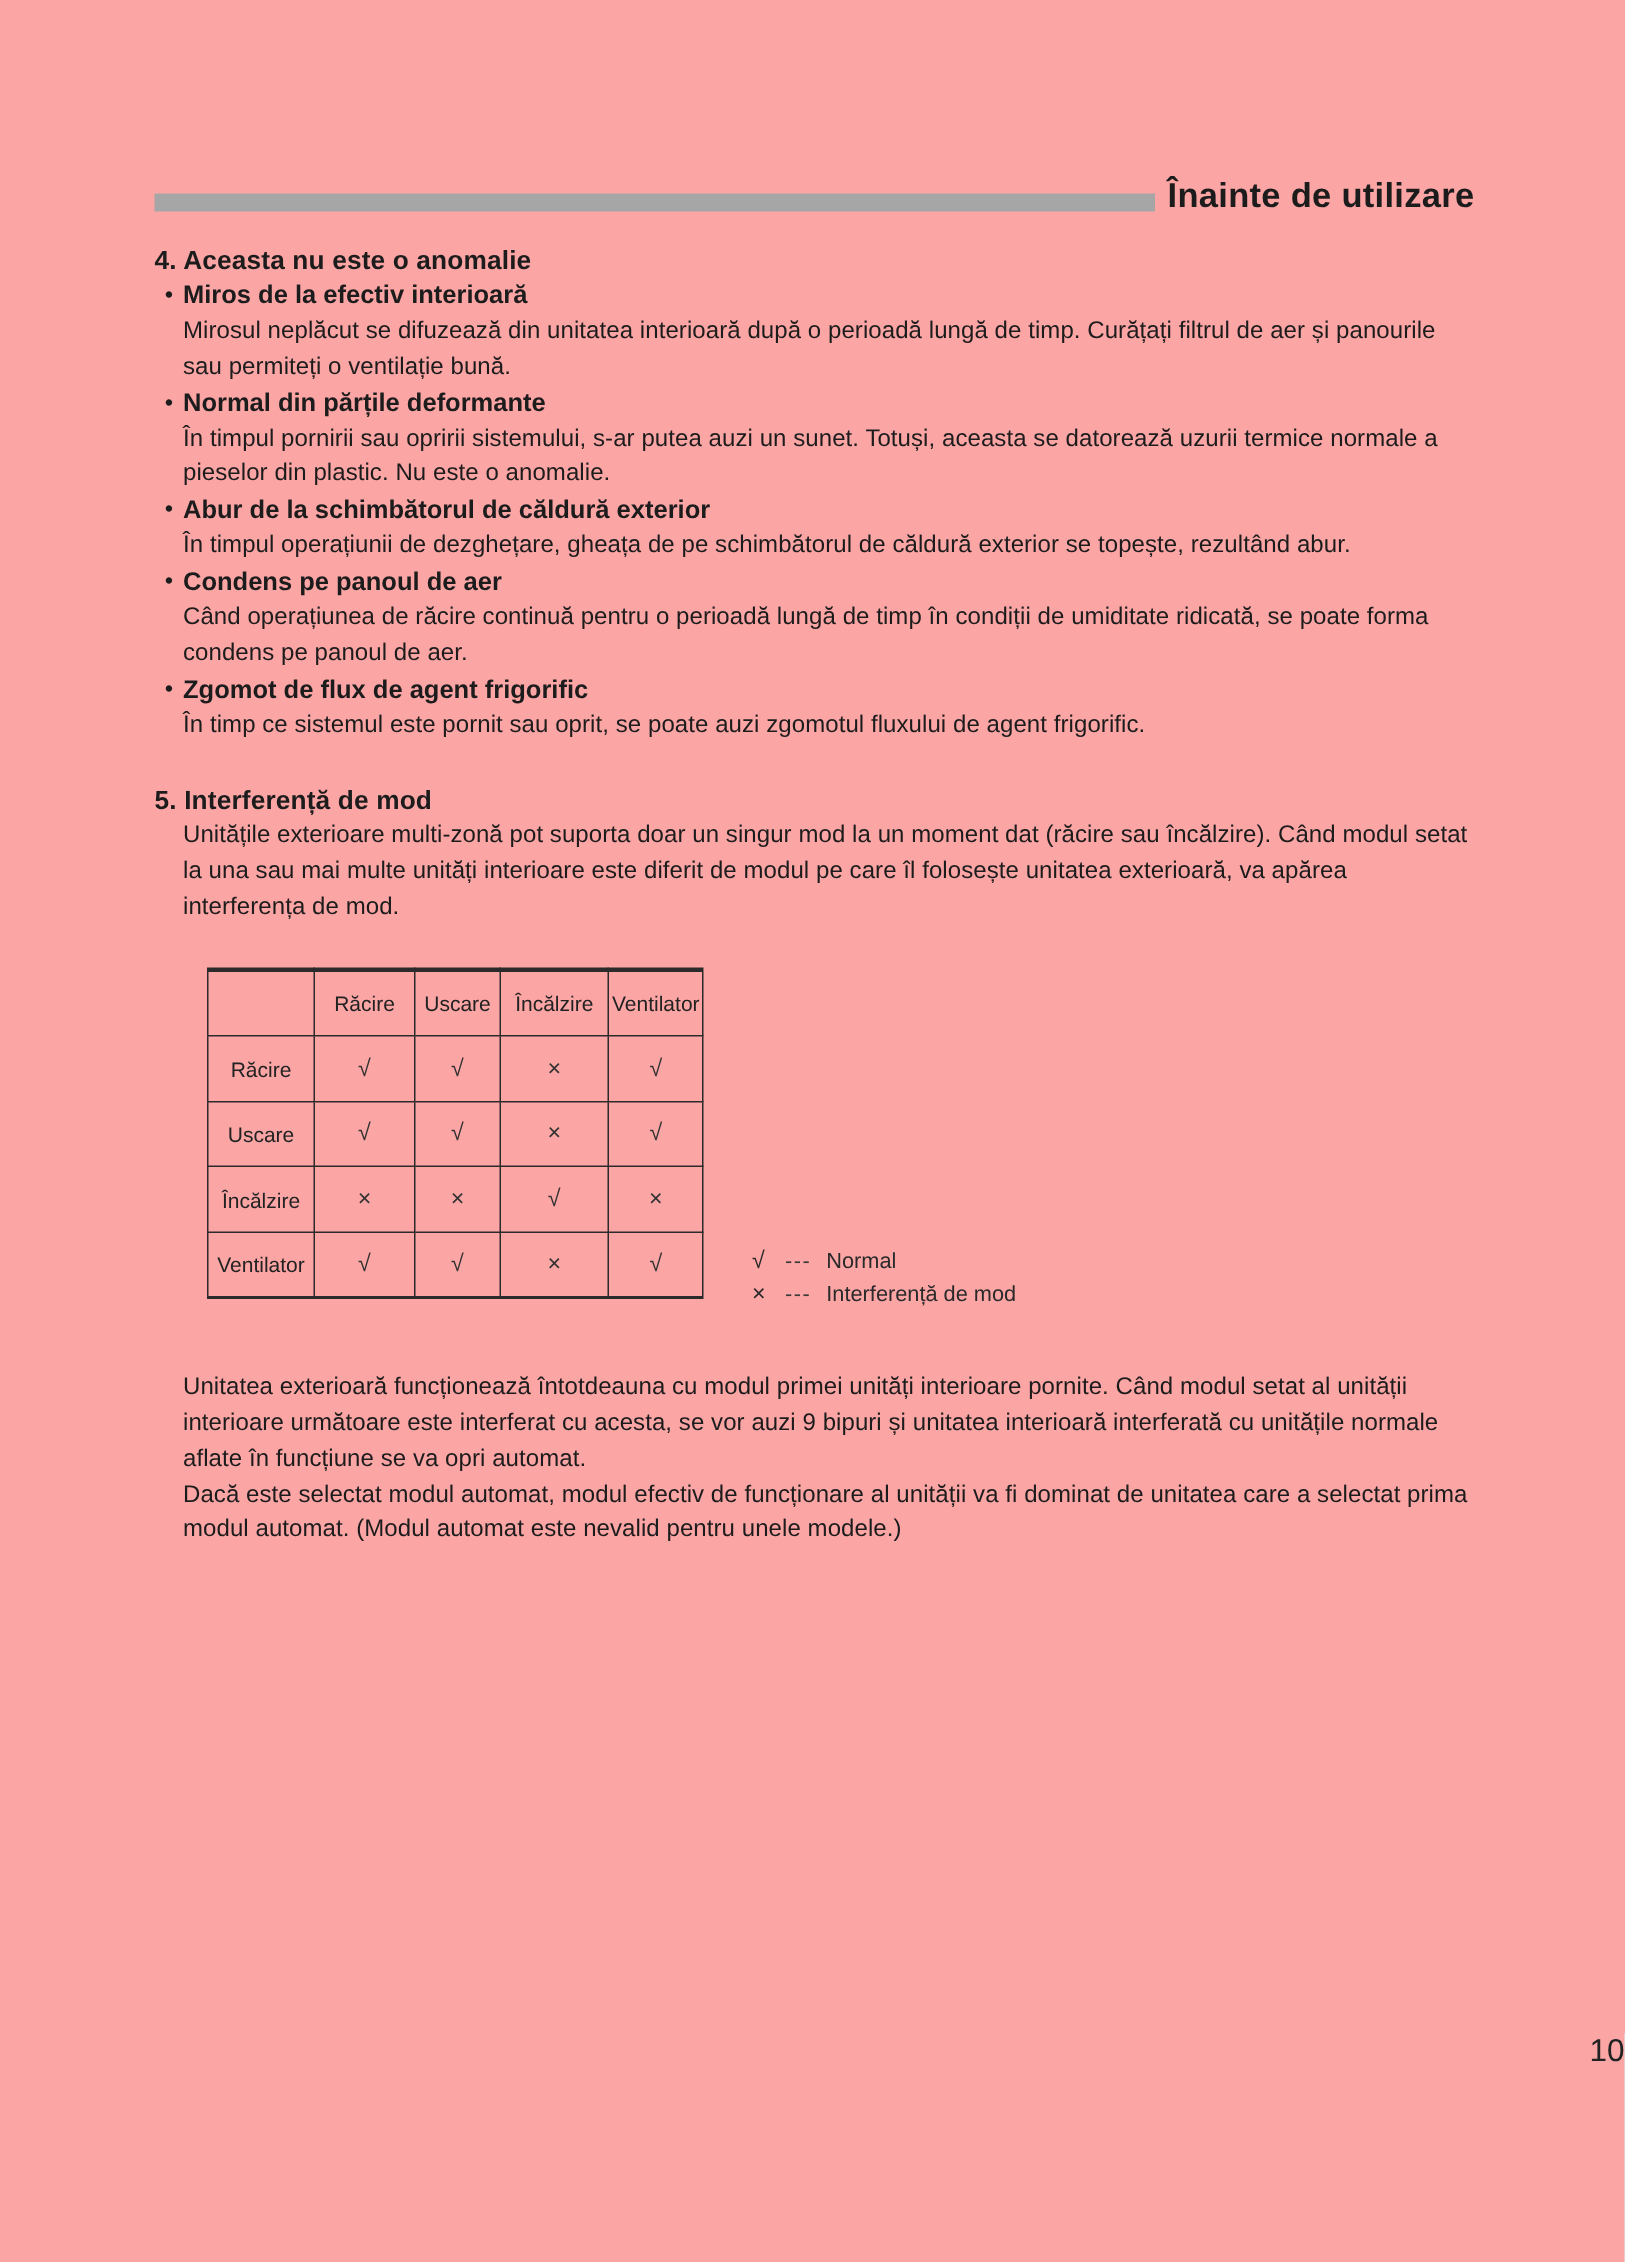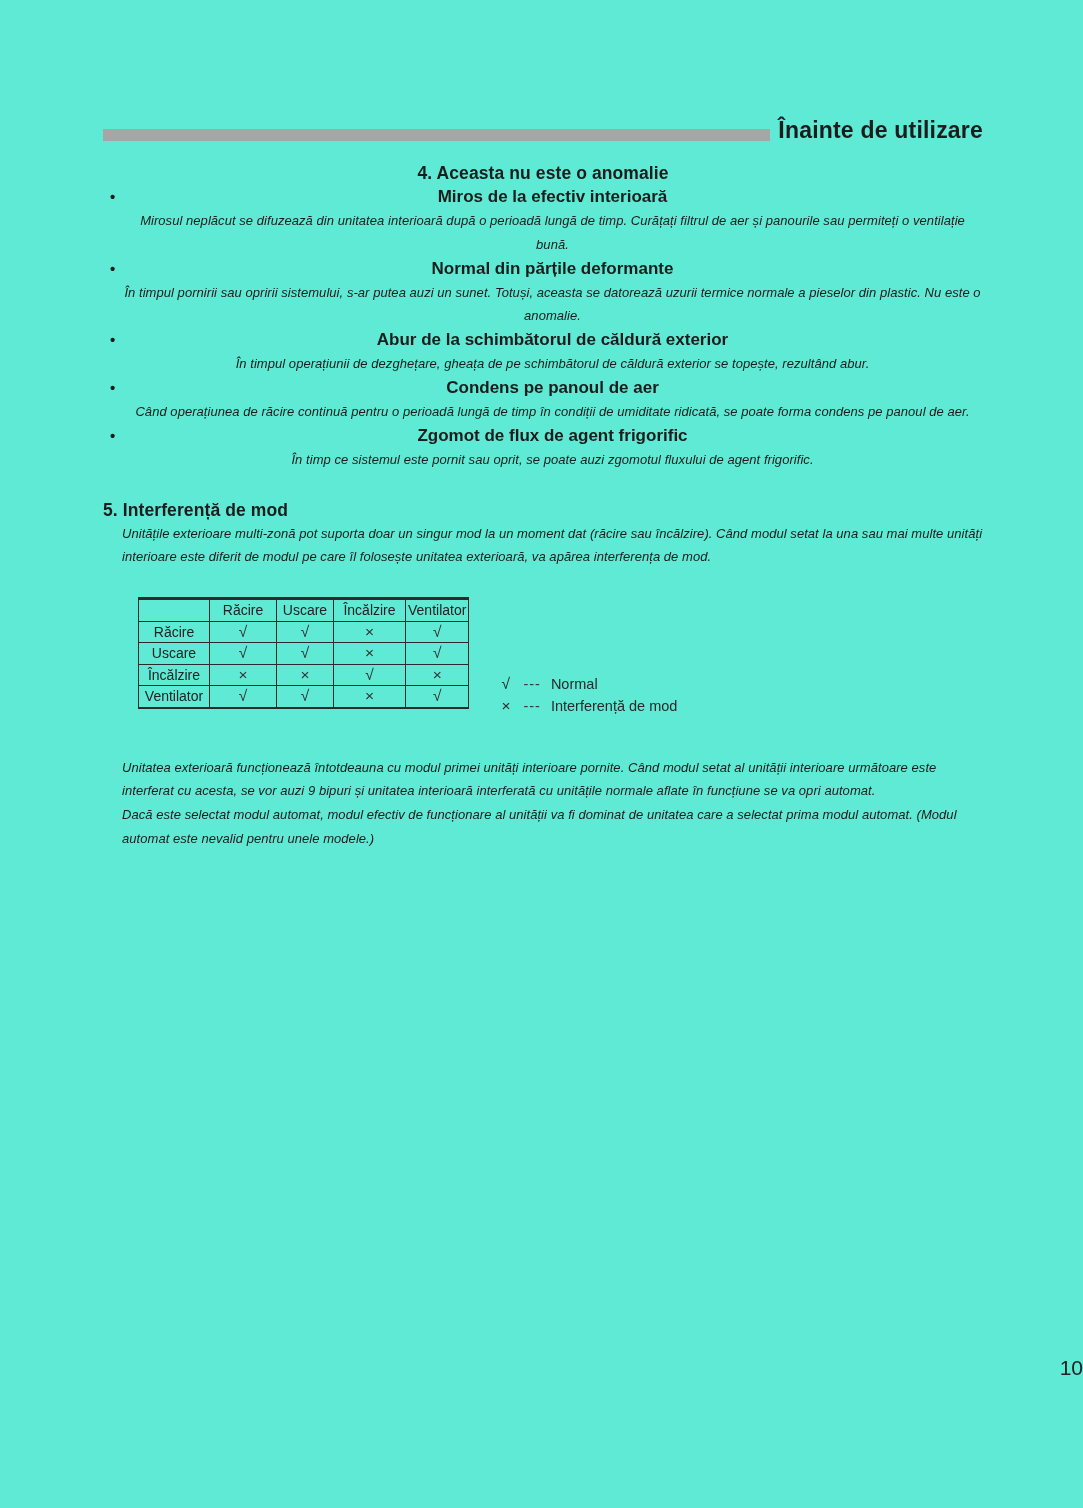--- a/index.html
+++ b/index.html
@@ -5,21 +5,21 @@
   html, body {
     margin: 0;
     padding: 0;
     background: #e8e8e8;
   }
   .page {
     position: relative;
     width: 1083px;
     height: 1508px;
     margin: 0 auto;
-    background: #5eead4;
+    background: #fca5a5;
     overflow: hidden;
     font-family: "Liberation Sans", sans-serif;
     color: var(--text, #1c1c1c);
     -webkit-font-smoothing: antialiased;
   }
   .content {
     padding: 0 100px 0 103px;
   }
   
   .page-header {
@@ -42,64 +42,63 @@
     letter-spacing: 0.2px;
   }
   
   .section-heading {
     margin: 0;
     font-size: 17.5px;
     font-weight: bold;
     line-height: 24px;
     letter-spacing: 0.1px;
   }
-  .section-not-anomaly { margin-top: 15px; text-align: center; }
+  .section-not-anomaly { margin-top: 15px; }
   .item { position: relative; }
   .item-title {
     margin: 0;
     padding-left: 19px;
     font-size: 17px;
     font-weight: bold;
     line-height: 24px;
     position: relative;
   }
   .bullet {
     position: absolute;
     left: 7px;
     top: 0;
     font-weight: bold;
     font-size: 15px;
   }
   .item-body, .section-body, .closing-para {
     margin: 0 0 0 19px;
-    font-size: 13px;
+    font-size: 16px;
     line-height: 23.8px;
     letter-spacing: 0.05px;
-    font-style: italic;
   }
   .section-mode-interference { margin-top: 26px; }
   
   .table-area {
     display: flex;
     align-items: flex-end;
     margin: 28px 0 0 35px;
   }
   table.mode-table {
     border-collapse: collapse;
     table-layout: fixed;
     font-size: 14px;
     color: #222;
   }
   table.mode-table th, table.mode-table td {
     border: 1.5px solid var(--table_border, #2b2b2b);
     font-weight: normal;
     text-align: center;
     vertical-align: middle;
     height: 20.5px;
-    padding: 0 2px;
+    padding: 11px 2px;
     overflow: hidden;
     white-space: nowrap;
   }
   table.mode-table { border-top: 3px solid var(--table_border, #2b2b2b); border-bottom: 2.5px solid var(--table_border, #2b2b2b); }
   .col-label { width: 71px; }
   .col-1 { width: 67px; }
   .col-2 { width: 57px; }
   .col-3 { width: 72px; }
   .col-4 { width: 60px; }
   .cell-sym { font-size: 15.5px; color: #333; }

